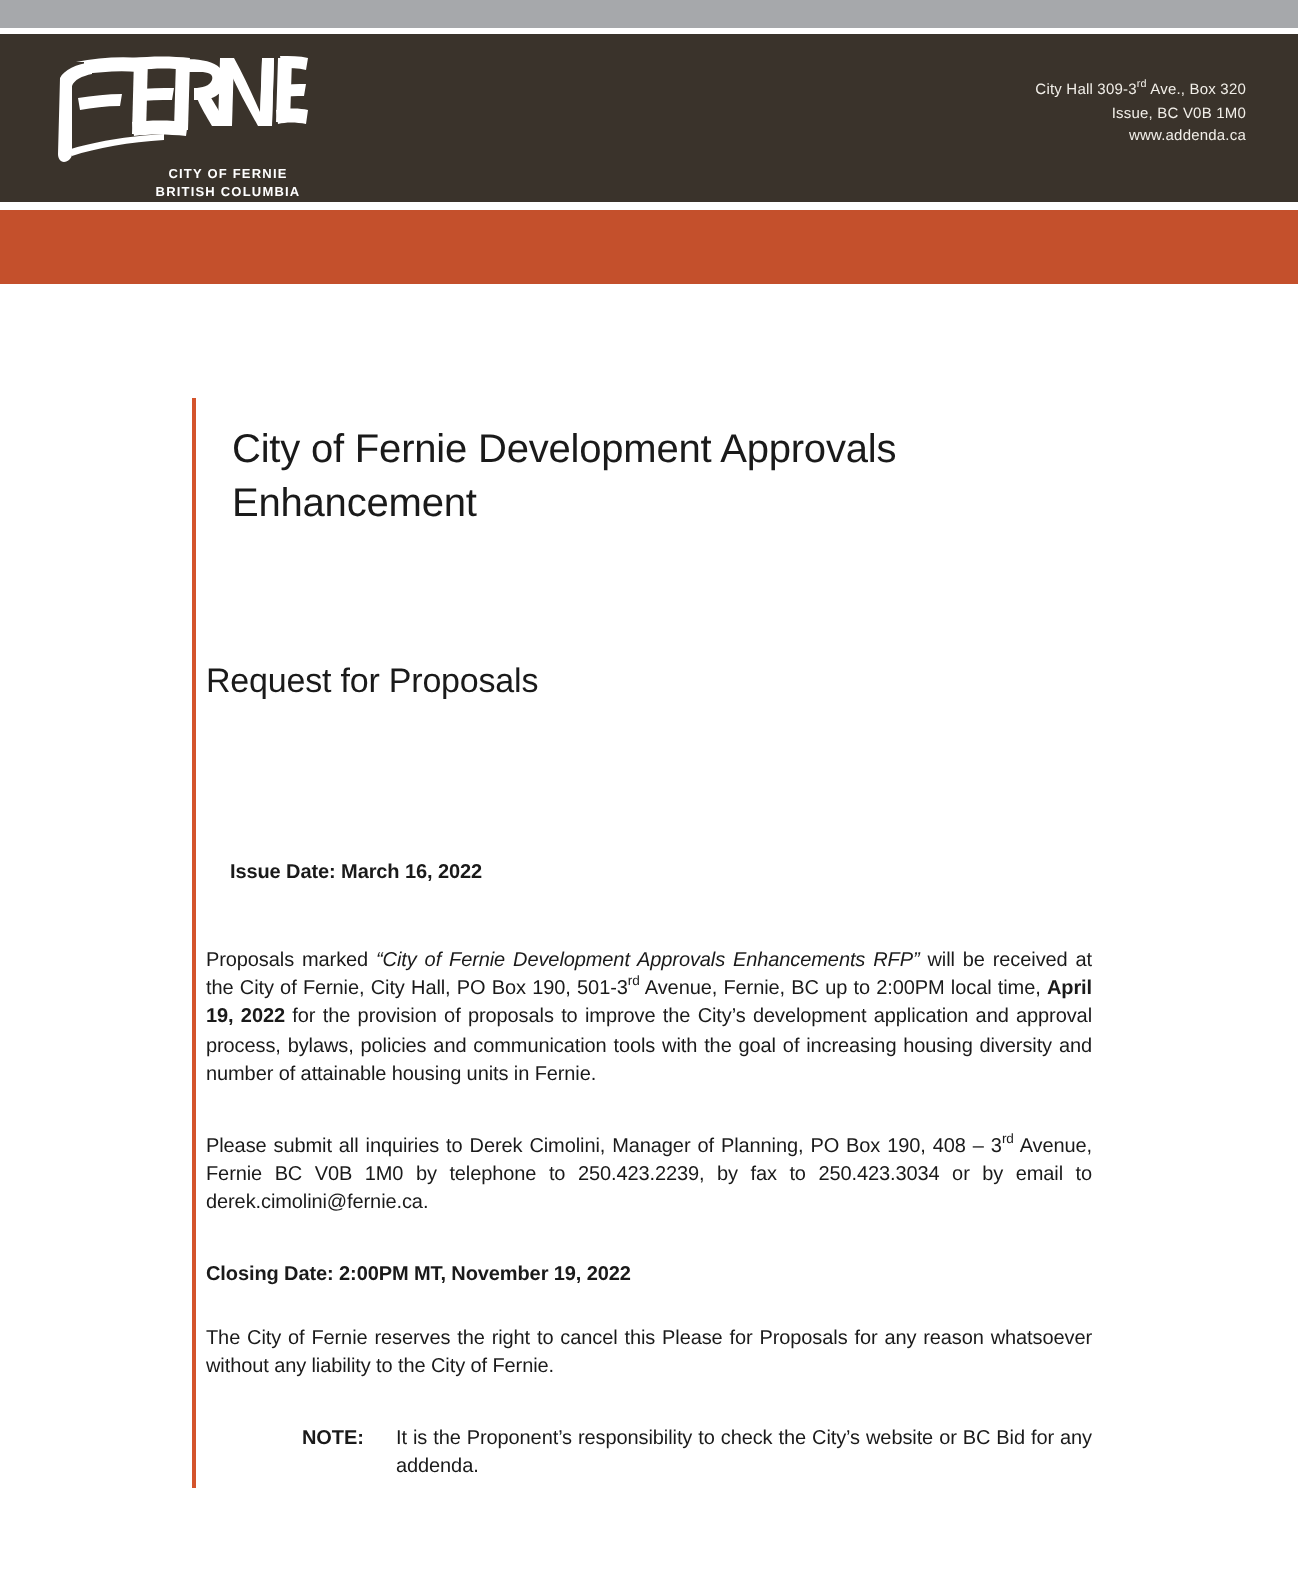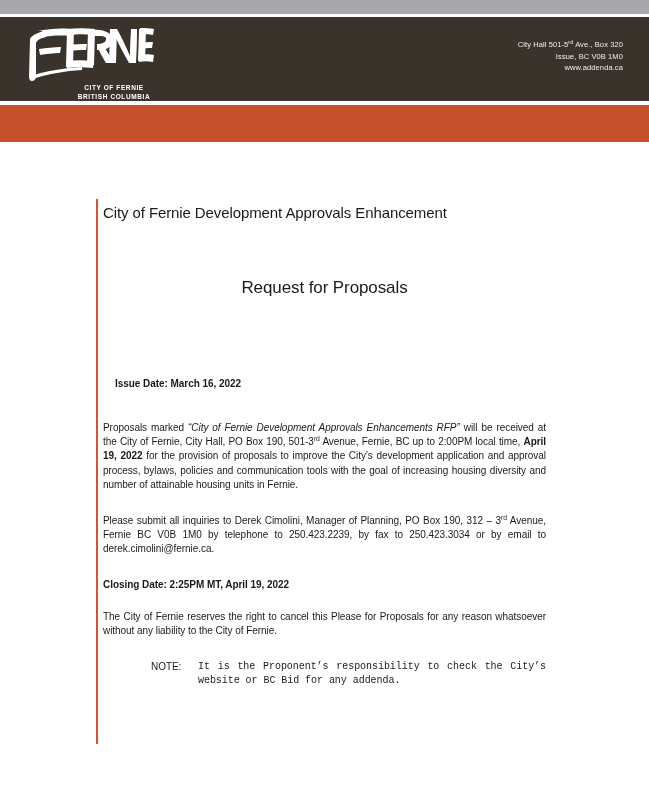--- a/index.html
+++ b/index.html
@@ -100,35 +100,34 @@
   
   .doc-body {
     position: absolute;
     top: 199px;
     left: 103px;
     width: 443px;
     color: #1a1a1a;
   }
 
   .doc-title {
-    font-size: 15px;
+    font-size: 20px;
     line-height: 27px;
     font-weight: normal;
-    margin: 0;
+    margin: 13px;
     letter-spacing: -0.1px;
   }
 
   .doc-subtitle {
     font-size: 17px;
     line-height: 24px;
     font-weight: normal;
     margin: 0;
     padding-top: 50px;
     letter-spacing: -0.1px;
-    text-align: center;
   }
 
   .issue-date {
     font-size: 10px;
     font-weight: bold;
     margin: 12px;
     padding-top: 66px;
     letter-spacing: -0.05px;
   }
 
@@ -160,29 +159,28 @@
 
   
   .note-block {
     display: flex;
     padding-top: 22px;
     font-size: 10px;
     line-height: 14.2px;
     letter-spacing: -0.05px;
   }
   .note-label {
-    font-weight: normal;
+    font-weight: bold;
     flex: 0 0 auto;
     width: 47px;
     padding-left: 48px;
   }
   .note-text {
     flex: 1 1 auto;
     text-align: justify;
-    font-family: Liberation Mono, monospace;
   }
 </style>
 </head>
 <body>
 
 <div class="top-gray-band"></div>
 
 <div class="masthead">
 
   <div class="logo-block">
@@ -210,44 +208,44 @@
         <path d="M8 50 C20 46, 38 43, 56 42 L56 45 C39 46, 22 49, 10 53 Z"></path>
       </g>
     </svg>
     <div class="logo-sub">
       <span>CITY OF FERNIE</span><br>
       <span>BRITISH COLUMBIA</span>
     </div>
   </div>
 
   <div class="masthead-contact">
-    <div><span>City Hall 501-5</span><sup>rd</sup><span> Ave., Box 320</span></div>
+    <div><span>City Hall 309-3</span><sup>rd</sup><span> Ave., Box 320</span></div>
     <div>Issue, BC V0B 1M0</div>
     <div>www.addenda.ca</div>
   </div>
 
 </div>
 
 <div class="orange-band"></div>
 
 <div class="orange-rule"></div>
 
 <div class="doc-body">
 
   <h1 class="doc-title">City of Fernie Development Approvals Enhancement</h1>
 
   <h2 class="doc-subtitle">Request for Proposals</h2>
 
   <p class="issue-date">Issue Date:  March 16, 2022</p>
 
   <p class="para"><span>Proposals marked </span><i>“City of Fernie Development Approvals Enhancements RFP”</i><span> will be received at the City of Fernie, City Hall, PO Box 190, 501-3</span><sup>rd</sup><span> Avenue, Fernie, BC up to 2:00PM local time, </span><b>April 19, 2022</b><span> for the provision of proposals to improve the City’s development application and approval process, bylaws, policies and communication tools with the goal of increasing housing diversity and number of attainable housing units in Fernie.</span></p>
 
-  <p class="para tight"><span>Please submit all inquiries to Derek Cimolini, Manager of Planning, PO Box 190, 312 – 3</span><sup>rd</sup><span> Avenue, Fernie BC V0B 1M0 by telephone to 250.423.2239, by fax to 250.423.3034 or by email to derek.cimolini@fernie.ca.</span></p>
-
-  <p class="closing-date">Closing Date: 2:25PM MT, April 19, 2022</p>
+  <p class="para tight"><span>Please submit all inquiries to Derek Cimolini, Manager of Planning, PO Box 190, 408 – 3</span><sup>rd</sup><span> Avenue, Fernie BC V0B 1M0 by telephone to 250.423.2239, by fax to 250.423.3034 or by email to derek.cimolini@fernie.ca.</span></p>
+
+  <p class="closing-date">Closing Date: 2:00PM MT, November 19, 2022</p>
 
   <p class="para">The City of Fernie reserves the right to cancel this Please for Proposals for any reason whatsoever without any liability to the City of Fernie.</p>
 
   <div class="note-block">
     <div class="note-label">NOTE:</div>
     <div class="note-text">It is the Proponent’s responsibility to check the City’s website or BC Bid for any addenda.</div>
   </div>
 
 </div>
 

